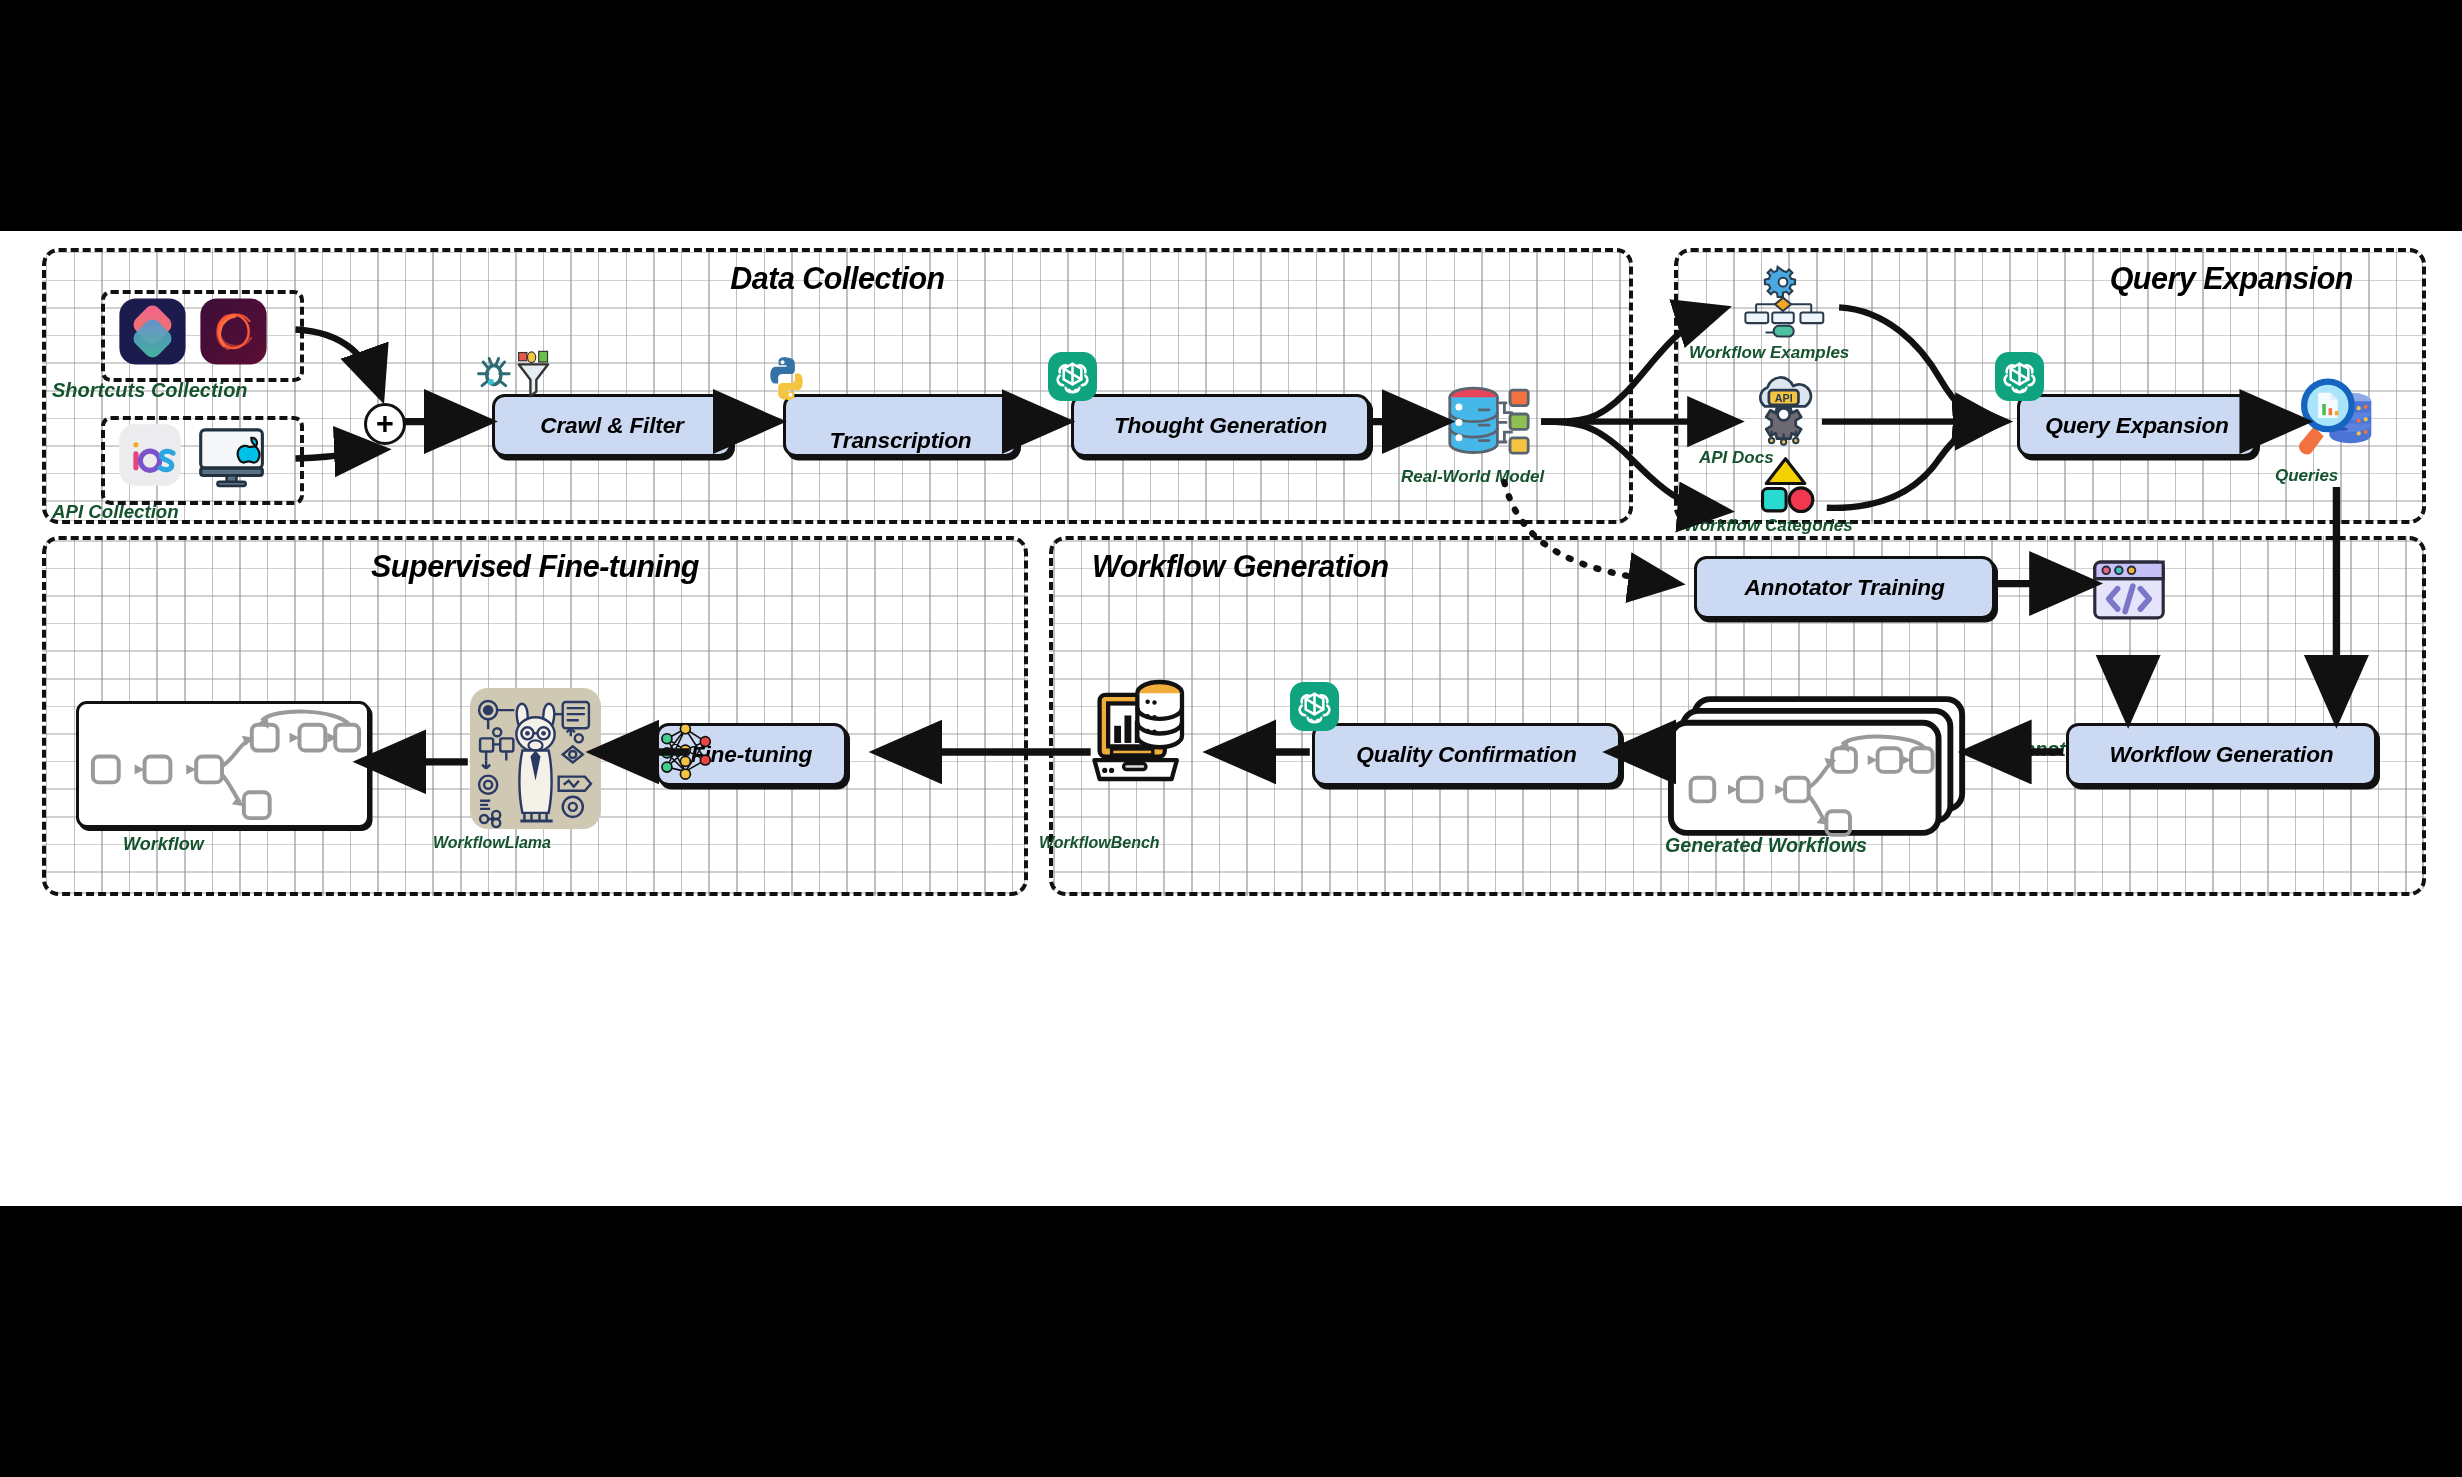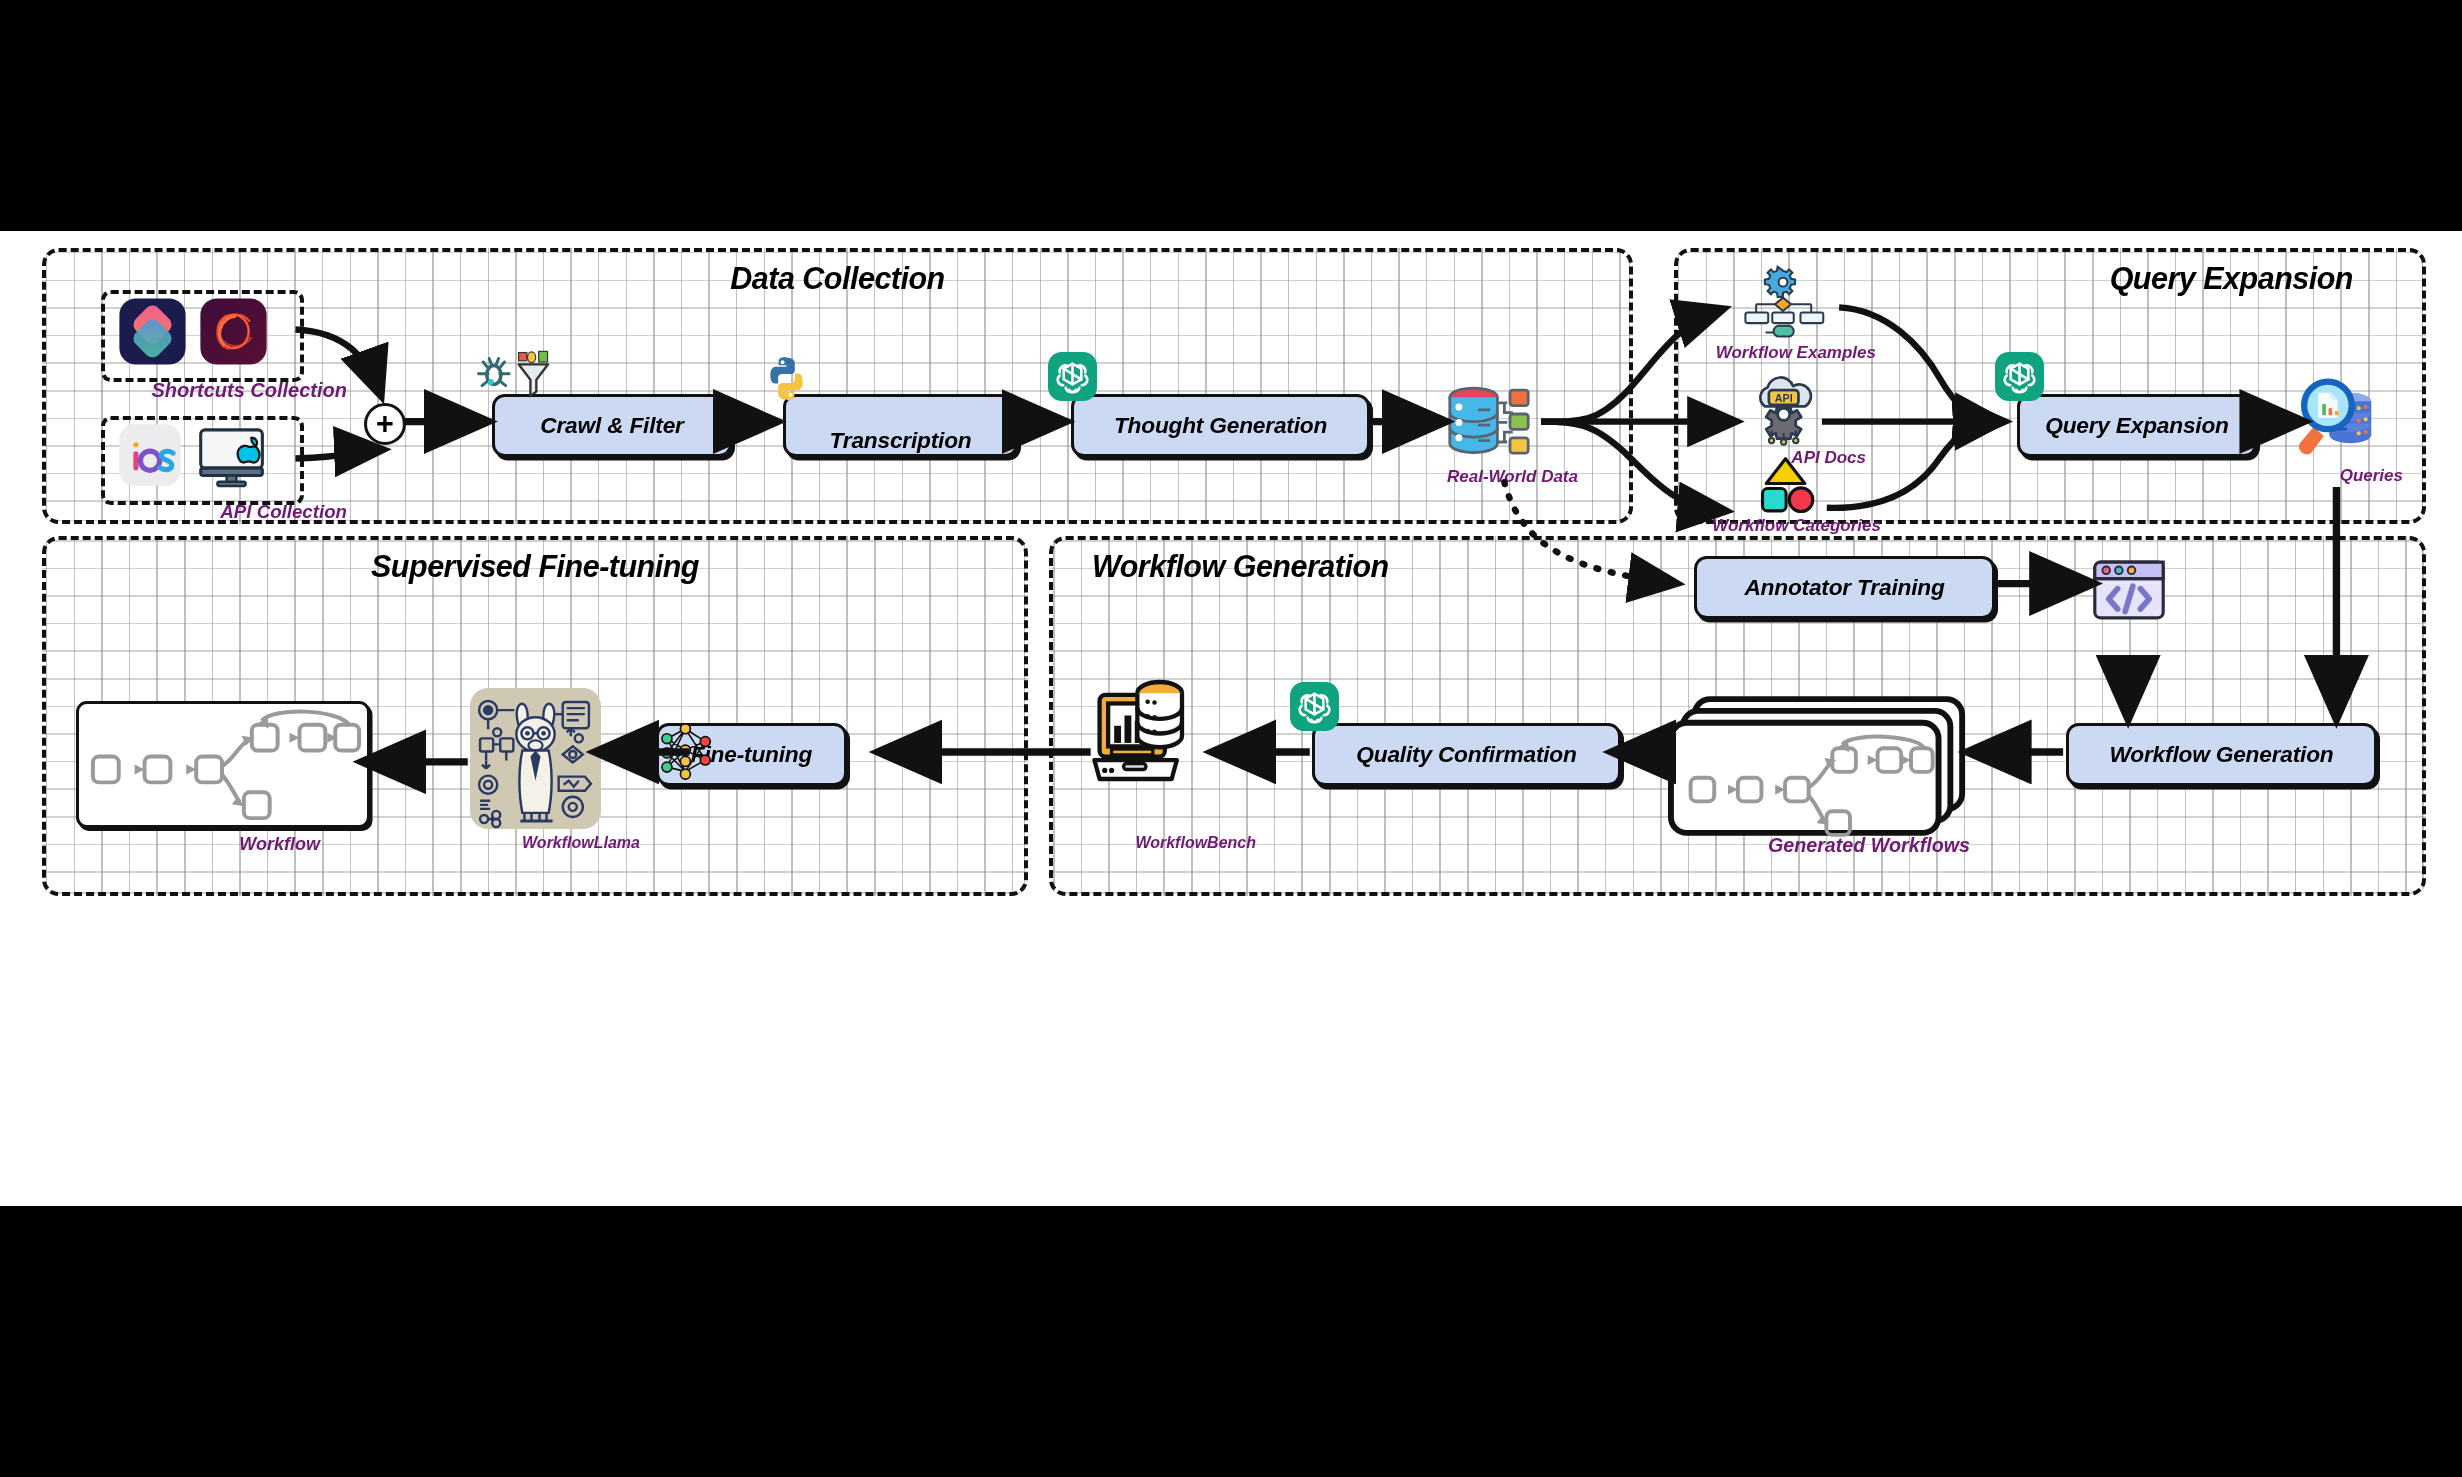--- a/index.html
+++ b/index.html
@@ -29,22 +29,22 @@
   .pbox{position:absolute;background:#ccd9f2;border:3.9px solid #111;border-radius:12.8px;
     box-shadow:3px 3.4px 0 #111;display:flex;align-items:center;justify-content:center;}
   .pbox span{font-style:italic;font-weight:bold;font-size:22.7px;color:#000;white-space:nowrap;
     letter-spacing:-0.2px;}
 
   
   .wcard{position:absolute;background:#fff;border:3.4px solid #111;border-radius:10.8px;
     box-shadow:2.5px 3px 0 #111;}
 
   
-  .cap{position:absolute;text-align:right;font-style:italic;font-weight:bold;
-    font-size:17px;color:#701a75;white-space:nowrap;}
+  .cap{position:absolute;text-align:left;font-style:italic;font-weight:bold;
+    font-size:17px;color:#14532d;white-space:nowrap;}
 
   .ico{position:absolute;}
   svg{display:block;overflow:visible;}
 
   
   .plusnode{position:absolute;width:36px;height:36px;border:3.4px solid #111;border-radius:50%;
     background:#fff;display:flex;align-items:center;justify-content:center;}
   .plusnode i{font-style:normal;font-weight:bold;font-size:30.5px;line-height:25.6px;color:#000;}
 
   
@@ -188,21 +188,21 @@
         <path d="M14 48 a34 13 0 0 0 68 0 M14 70 a34 13 0 0 0 68 0" fill="none" stroke="#5a6470" stroke-width="4"></path>
         <circle cx="27" cy="40" r="5" fill="#fff"></circle>
           <circle cx="27" cy="62" r="5" fill="#fff"></circle>
           <circle cx="27" cy="84" r="5" fill="#fff"></circle>
         <path d="M56 44 h14 M56 66 h14 M56 88 h14" stroke="#5a6470" stroke-width="4" stroke-linecap="round"></path>
         <rect x="100" y="16" width="26" height="22" rx="4" fill="#f2723f" stroke="#5a6470" stroke-width="4"></rect>
         <rect x="100" y="50" width="26" height="22" rx="4" fill="#8cc152" stroke="#5a6470" stroke-width="4"></rect>
         <rect x="100" y="84" width="26" height="22" rx="4" fill="#f5c542" stroke="#5a6470" stroke-width="4"></rect>
       </svg>
     </div>
-    <div class="cap" style="left:1401px;top:236px;width:177px;">Real-World Data</div>
+    <div class="cap" style="left:1401px;top:236px;width:177px;">Real-World Model</div>
 
     <div class="panel" style="left:1674px;top:17px;width:744px;height:268px;">
       <div class="panel-title" style="text-align:right;padding-right:69px;width:auto;right:0;left:auto;">Query Expansion</div>
     </div>
 
     <div class="ico" style="left:1736px;top:37px;">
       <svg width="94" height="74" viewBox="0 0 140 110">
         <g fill="#4aa8e0" stroke="#2a3b4d" stroke-width="3">
           <path d="M70 4 l5 2 4 -4 5 5 -4 4 2 5 6 1 0 7 -6 1 -2 5 4 4 -5 5 -4 -4 -5 2 -1 6 -7 0 -1 -6 -5 -2 -4 4 -5 -5 4 -4 -2 -5 -6 -1 0 -7 6 -1 2 -5 -4 -4 5 -5 4 4 5 -2 1 -6 z"></path>
         </g>

